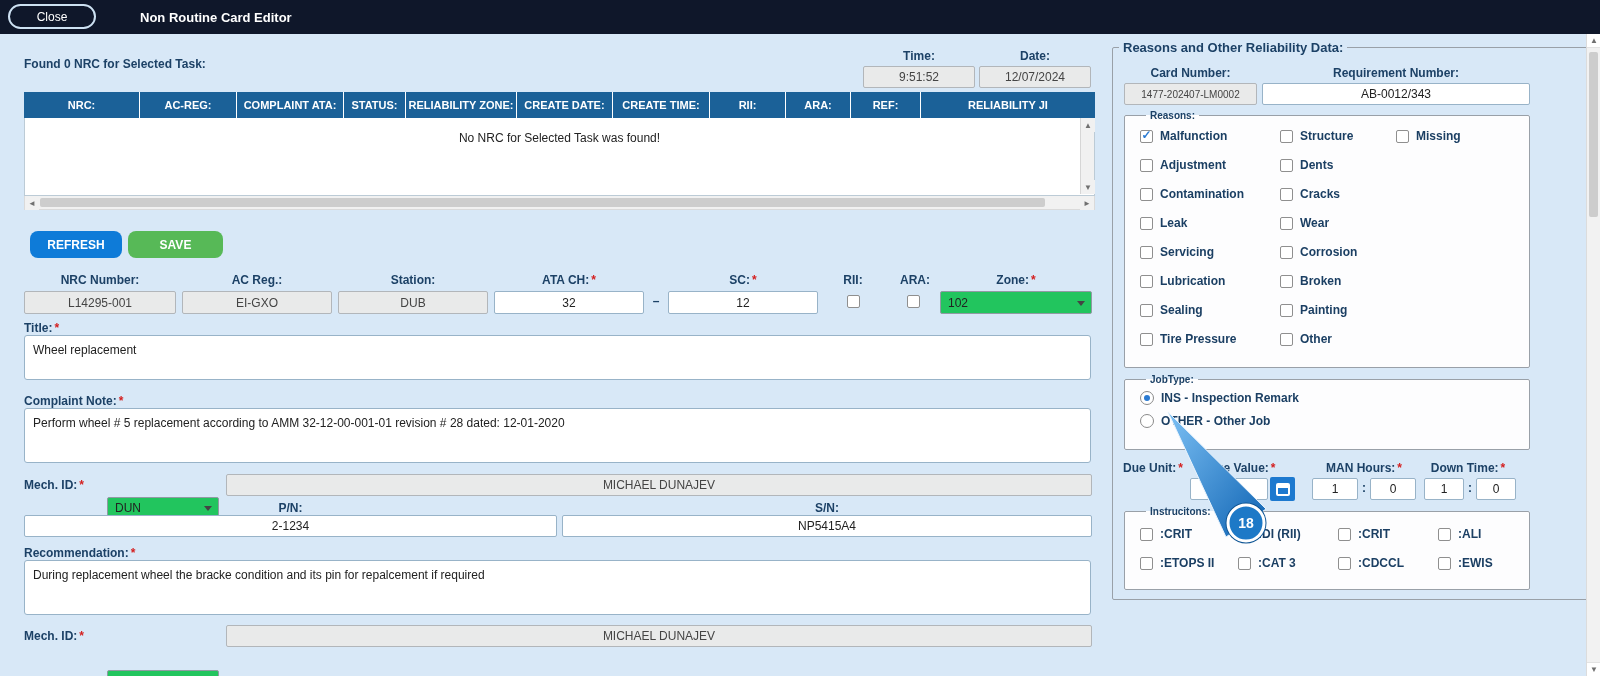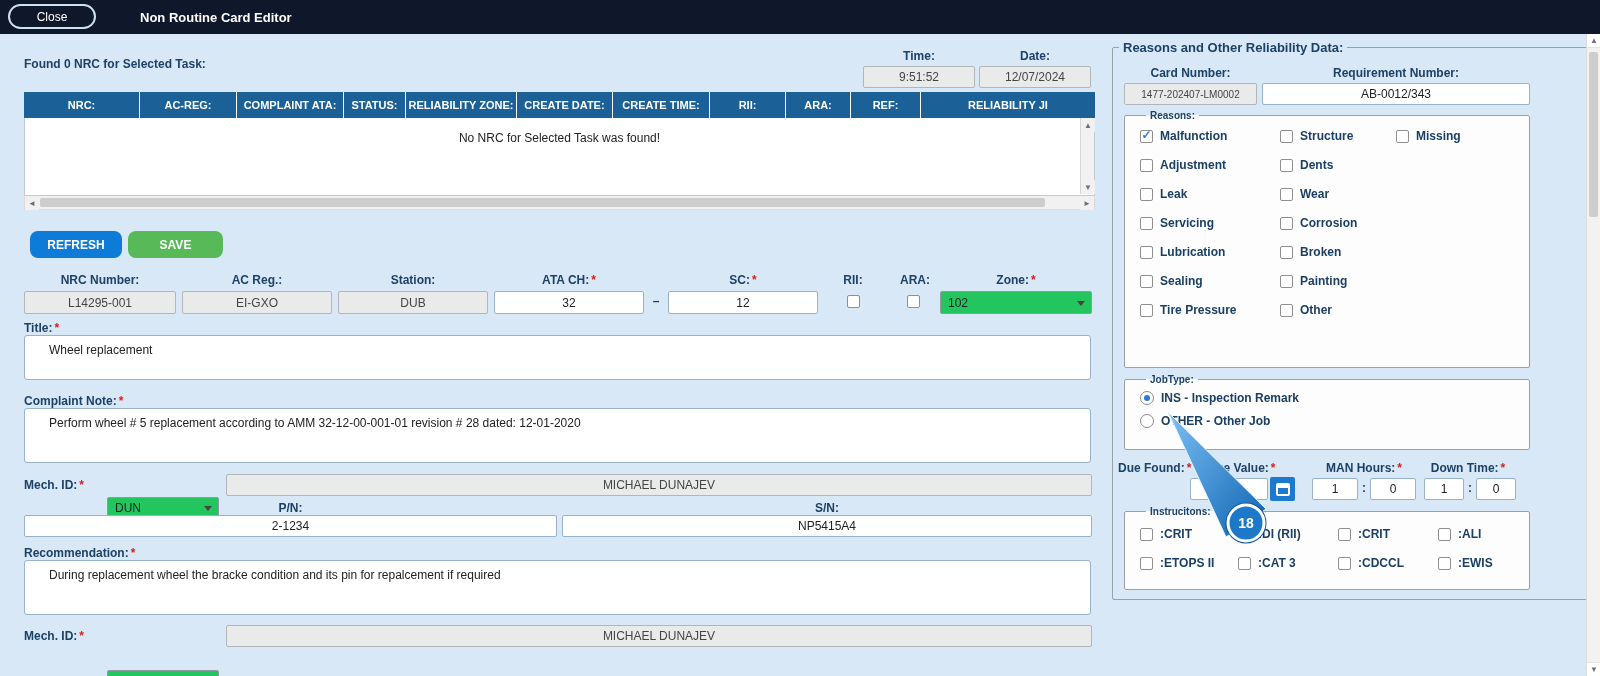--- a/index.html
+++ b/index.html
@@ -15,21 +15,21 @@
 
   .lbl { font-weight:bold; color:#1c4166; font-size:12px; white-space:nowrap; }
   .req { color:#d42020; font-weight:bold; margin-left:2px; }
   .center { text-align:center; }
 
   .ro { background:#e9eaea; border:1px solid #b2b6ba; border-radius:2px; display:flex; align-items:center;
         justify-content:center; font-size:12px; color:#444; overflow:hidden; white-space:nowrap; }
   .inp { background:#fff; border:1px solid #98b3c8; border-radius:2px; display:flex; align-items:center;
          justify-content:center; font-size:12px; color:#222; overflow:hidden; }
   .txt { background:#fff; border:1px solid #98b3c8; border-radius:3px; font-size:12px; color:#222;
-         padding:6px 24px; line-height:1.35; overflow:hidden; }
+         padding:6px 8px; line-height:1.35; overflow:hidden; }
   .sel { background:#22c55e; border:1px solid #919aa3; border-radius:2px; display:flex; align-items:center;
          padding:0 18px 0 7px; font-size:12px; color:#222; position:relative; cursor:pointer; }
   .sel::after { content:""; position:absolute; right:6px; top:50%; margin-top:-2px;
                 border:4px solid transparent; border-top:5px solid #444; }
 
   .btn { display:flex; align-items:center; justify-content:center; color:#fff; font-weight:bold;
          font-size:12px; border-radius:8px; cursor:pointer; }
   .btn-refresh { background:#0e7bd8; }
   .btn-save { background:#57b957; }
 
@@ -200,20 +200,30 @@
           <span class="cb-lbl">Adjustment</span>
         </div>
       <div class="chk-item c2">
           <span class="cb"></span>
           <span class="cb-lbl">Dents</span>
         </div>
     </div>
     <div class="r-row">
       <div class="chk-item c1">
           <span class="cb"></span>
+          <span class="cb-lbl">Contamination</span>
+        </div>
+      <div class="chk-item c2">
+          <span class="cb"></span>
+          <span class="cb-lbl">Cracks</span>
+        </div>
+    </div>
+    <div class="r-row">
+      <div class="chk-item c1">
+          <span class="cb"></span>
           <span class="cb-lbl">Leak</span>
         </div>
       <div class="chk-item c2">
           <span class="cb"></span>
           <span class="cb-lbl">Wear</span>
         </div>
     </div>
     <div class="r-row">
       <div class="chk-item c1">
           <span class="cb"></span>
@@ -261,21 +271,21 @@
     <div class="radio-item" style="margin-bottom:9px;">
       <span class="rb on"></span>
       <span class="cb-lbl">INS - Inspection Remark</span>
     </div>
     <div class="radio-item">
       <span class="rb"></span>
       <span class="cb-lbl">OTHER - Other Job</span>
     </div>
   </fieldset>
 
-  <div class="abs lbl center" style="left:1118px; top:461px; width:70px;"><span>Due Found:</span><span class="req">*</span></div>
+  <div class="abs lbl center" style="left:1118px; top:461px; width:70px;"><span>Due Unit:</span><span class="req">*</span></div>
   <div class="abs lbl center" style="left:1188px; top:461px; width:107px;"><span>Due Value:</span><span class="req">*</span></div>
   <div class="abs lbl center" style="left:1312px; top:461px; width:104px;"><span>MAN Hours:</span><span class="req">*</span></div>
   <div class="abs lbl center" style="left:1420px; top:461px; width:96px;"><span>Down Time:</span><span class="req">*</span></div>
 
   <div class="abs sel" style="left:1124px; top:478px; width:60px; height:22px; font-size:11px; padding-right:15px;">DATE</div>
   <div class="abs inp" style="left:1190px; top:478px; width:78px; height:22px;"></div>
   <div class="abs cal-btn" style="left:1270px; top:477px; width:25px; height:24px;">
     <span class="cal-icon"></span>
   </div>
   <div class="abs inp" style="left:1312px; top:478px; width:46px; height:22px;">1</div>

